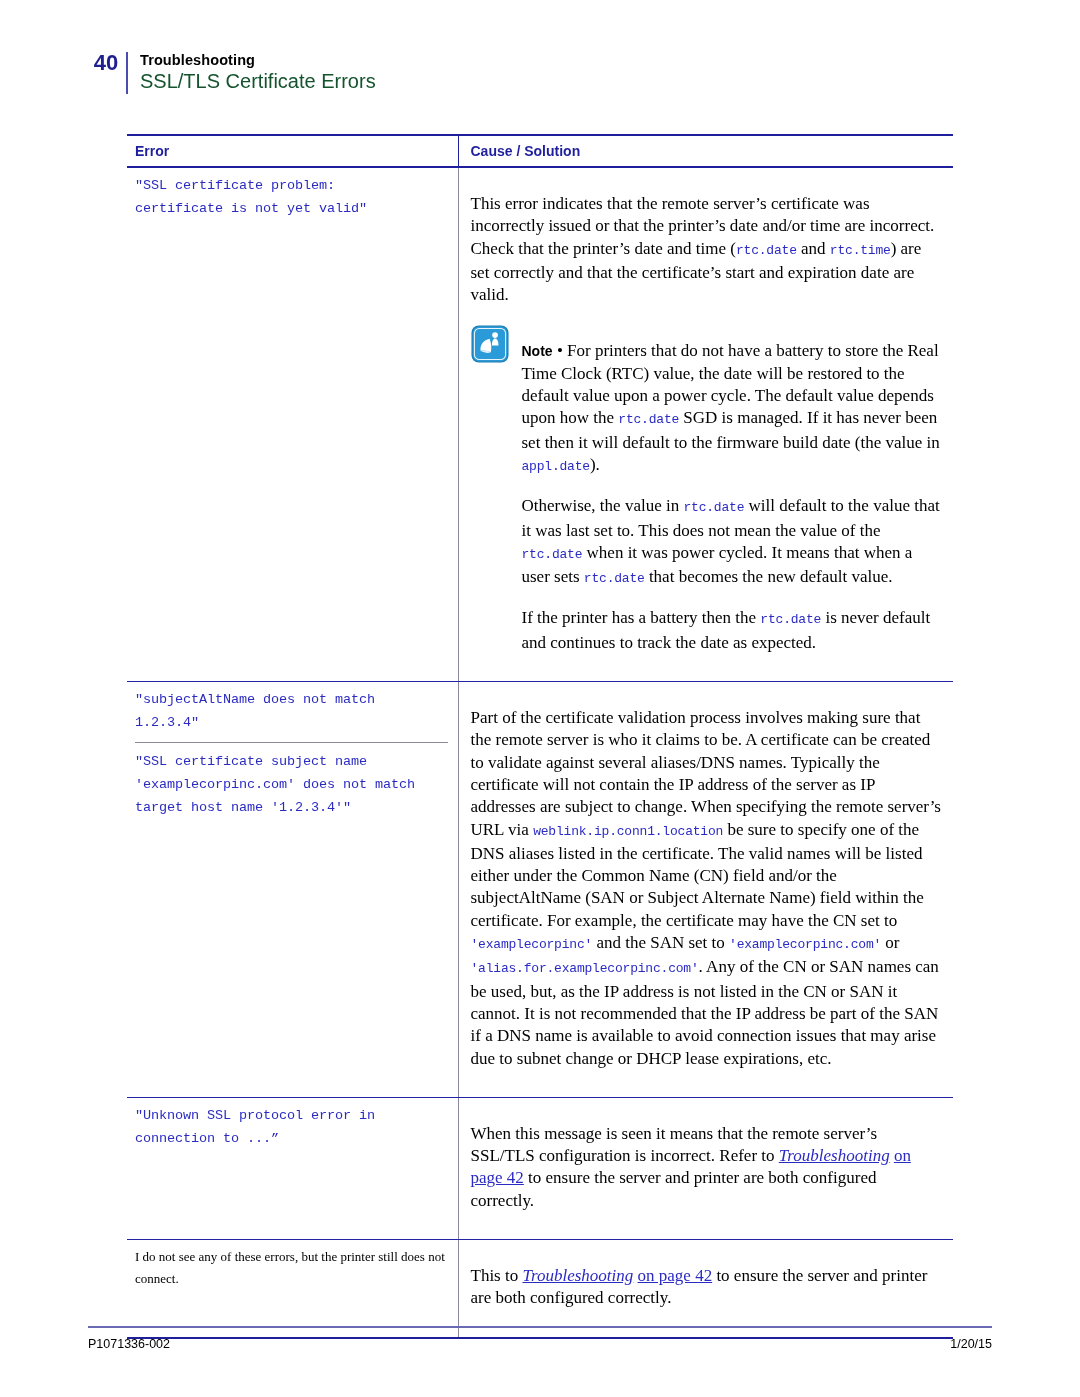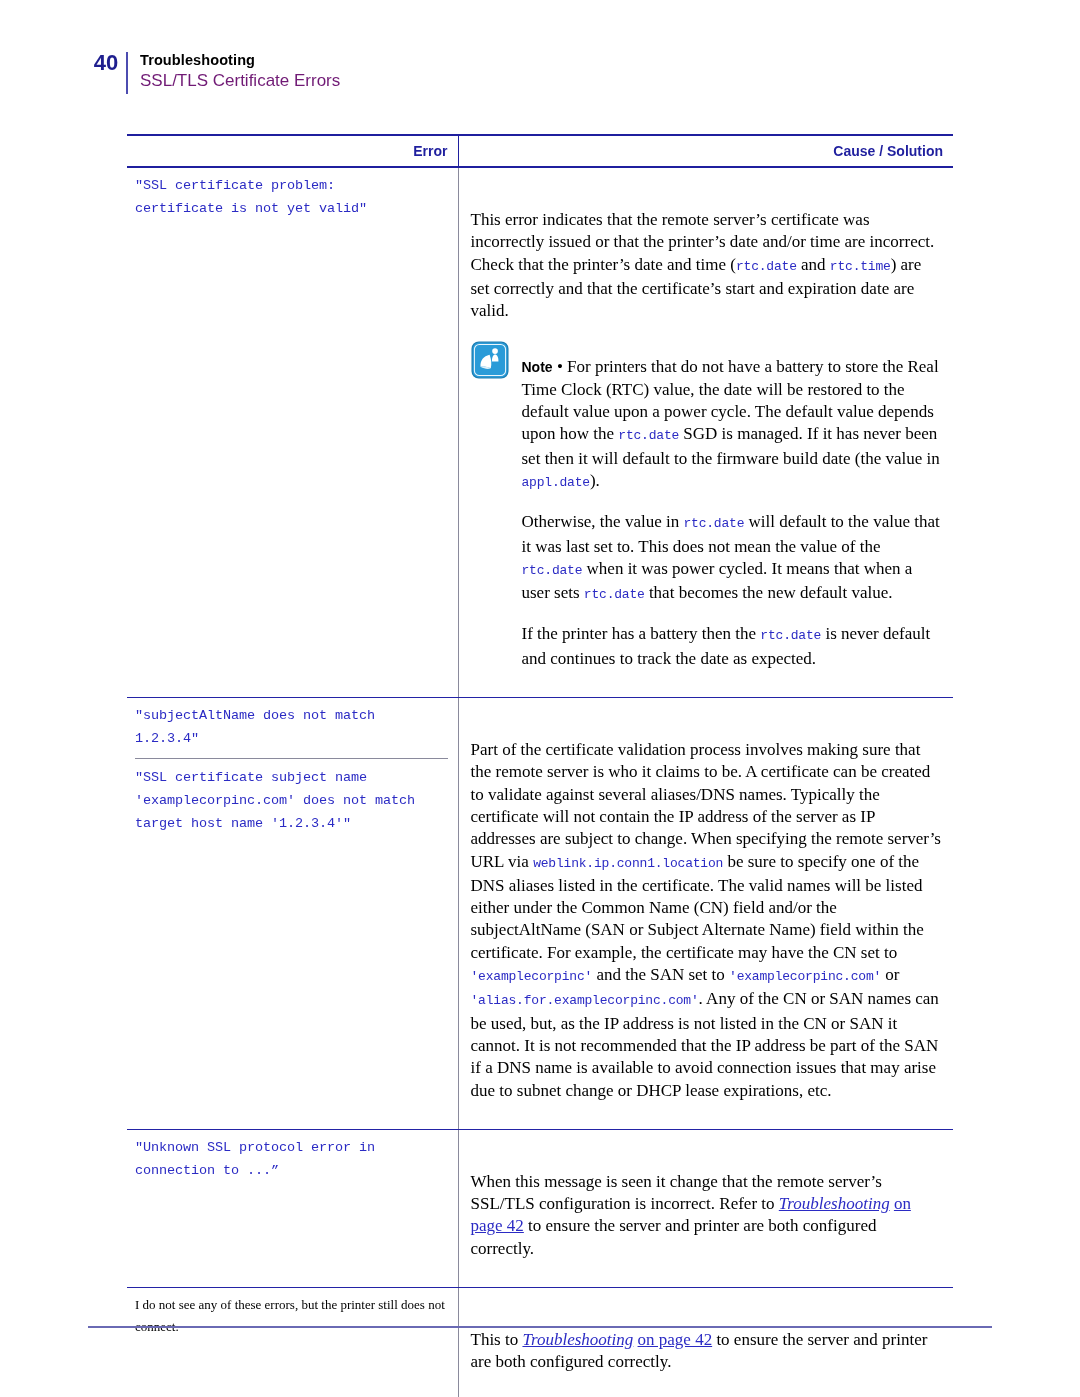--- a/index.html
+++ b/index.html
@@ -47,63 +47,63 @@
   .chapter-title {
     font-family: "Liberation Sans", sans-serif;
     font-weight: bold;
     font-size: 14.5px;
     color: #000;
     line-height: 20px;
     letter-spacing: 0.1px;
   }
   .section-title {
     font-family: "Liberation Sans", sans-serif;
-    font-size: 17px;
-    color: #701a75;
+    font-size: 20px;
+    color: #14532d;
     line-height: 22px;
   }
 
   
   .doc-table {
     position: absolute;
     left: 127px;
     top: 134px;
     width: 826px;
     border-collapse: collapse;
     table-layout: fixed;
   }
   .doc-table .col-error { width: 331px; }
   .doc-table .col-cause { width: 495px; margin-top: 24px; }
 
   .doc-table thead th {
     font-family: "Liberation Sans", sans-serif;
     font-weight: bold;
     font-size: 14px;
     color: #1f1f9e;
-    text-align: right;
+    text-align: left;
     padding: 7px 10px 7px 8px;
     border-top: 2.5px solid #1f1f9e;
     border-bottom: 2px solid #1f1f9e;
     vertical-align: top;
   }
   .doc-table thead th.col-cause {
     border-left: 1.5px solid #1f1f9e;
     padding-left: 12px;
   }
   .hdr-slash { color: #1f1f9e; font-weight: bold; }
 
   .doc-table tbody td {
     vertical-align: top;
     padding: 6px 10px 10px 8px;
     border-bottom: 1.6px solid #2323a6;
   }
   .doc-table tbody td.cell-cause {
     border-left: 1px solid #8a8a9c;
     padding-left: 12px;
-    padding-top: 24px;
+    padding-top: 8px;
   }
   .doc-table tbody tr.last-row td {
     border-bottom: 2.5px solid #1f1f9e;
   }
 
   
   .err-sub {
     padding-bottom: 6px;
   }
   .err-sub + .err-sub {
@@ -263,31 +263,35 @@
         <p class="body-text"><span>Part of the certificate validation process involves making sure that the remote server is who it claims to be. A certificate can be created to validate against several aliases/DNS names. Typically the certificate will not contain the IP address of the server as IP addresses are subject to change. When specifying the remote server’s URL via </span><code class="inline">weblink.ip.conn1.location</code><span> be sure to specify one of the DNS aliases listed in the certificate. The valid names will be listed either under the Common Name (CN) field and/or the subjectAltName (SAN or Subject Alternate Name) field within the certificate. For example, the certificate may have the CN set to </span><code class="inline">'examplecorpinc'</code><span> and the SAN set to </span><code class="inline">'examplecorpinc.com'</code><span> or </span><code class="inline">'alias.for.examplecorpinc.com'</code><span>. Any of the CN or SAN names can be used, but, as the IP address is not listed in the CN or SAN it cannot. It is not recommended that the IP address be part of the SAN if a DNS name is available to avoid connection issues that may arise due to subnet change or DHCP lease expirations, etc.</span></p>
       </td>
     </tr>
 
     <tr>
       <td class="cell-error">
         <div class="mono err-sub">"Unknown SSL protocol error in
 connection to ...”</div>
       </td>
       <td class="cell-cause">
-        <p class="body-text"><span>When this message is seen it change that the remote server’s SSL/TLS configuration is incorrect. Refer to </span><a class="xref-italic" href="#">Troubleshooting</a><span> </span><a class="xref-plain" href="#">on page 42</a><span> to ensure the server and printer are both configured correctly.</span></p>
+        <p class="body-text"><span>When this message is seen it means that the remote server’s SSL/TLS configuration is incorrect. Refer to </span><a class="xref-italic" href="#">Troubleshooting</a><span> </span><a class="xref-plain" href="#">on page 42</a><span> to ensure the server and printer are both configured correctly.</span></p>
       </td>
     </tr>
 
     <tr class="last-row">
       <td class="cell-error">
         <div class="plain-error">I do not see any of these errors, but the printer still does not connect.</div>
       </td>
       <td class="cell-cause">
         <p class="body-text"><span>This to </span><a class="xref-italic" href="#">Troubleshooting</a><span> </span><a class="xref-plain" href="#">on page 42</a><span> to ensure the server and printer are both configured correctly.</span></p>
       </td>
     </tr>
 
   </tbody>
 </table>
 
 <div class="page-footer">
   <div class="footer-rule"></div>
+  <div class="footer-row">
+    <span>P1071336-002</span>
+    <span>1/20/15</span>
+  </div>
 </div>
 
 </body></html>

